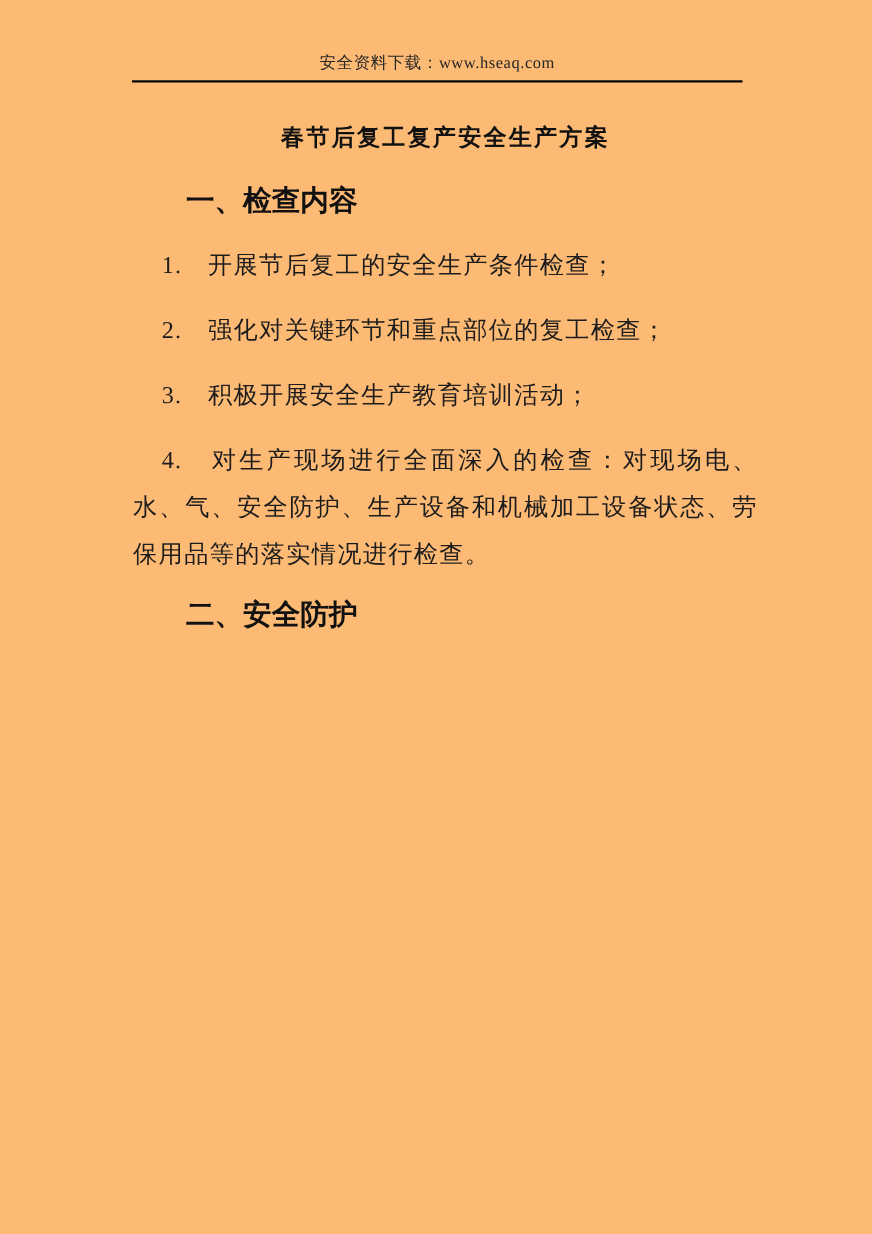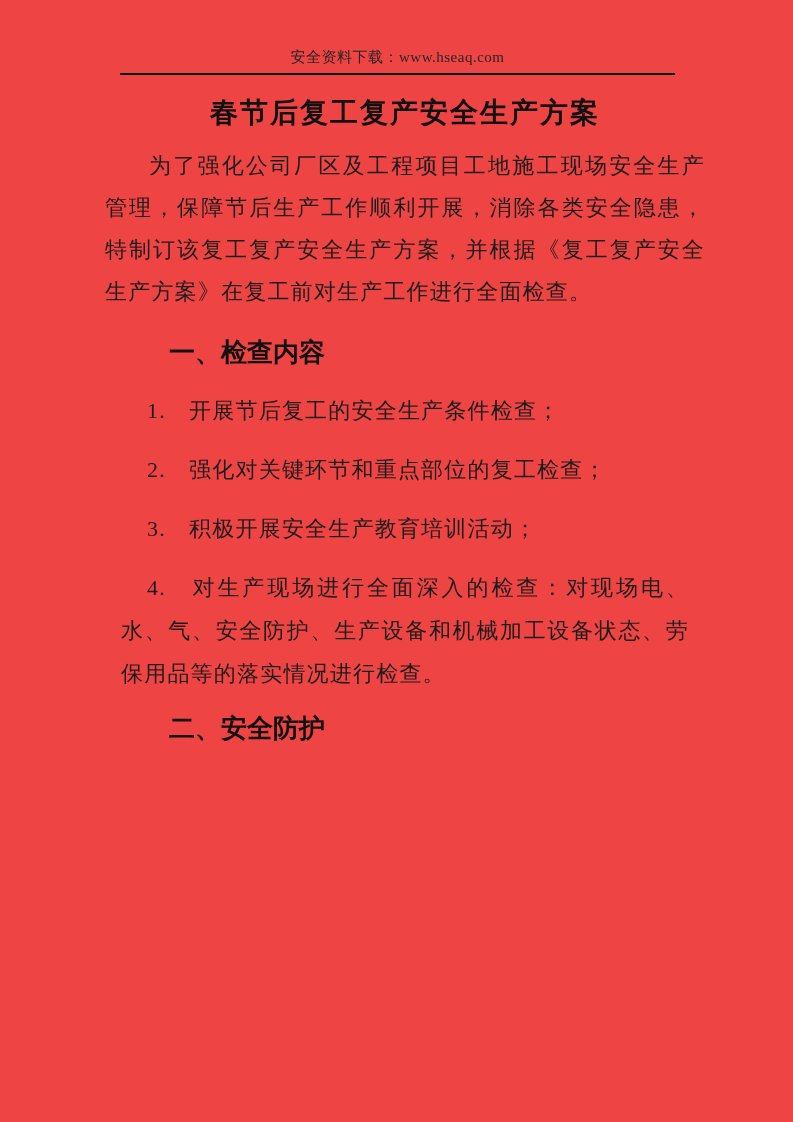--- a/index.html
+++ b/index.html
@@ -1,21 +1,21 @@
 <!DOCTYPE html>
 <html lang="zh"><head>
 <meta charset="utf-8">
 <style>
   html, body { margin: 0; padding: 0; background: #ffffff; }
   .page {
     position: relative;
     width: 793px;
     height: 1122px;
     margin: 0 auto;
-    background: #ef4444;
+    background: #fdba74;
     overflow: hidden;
     font-family: "Liberation Serif", "DejaVu Serif", serif;
     color: #1c1c1c;
   }
   
   .page-header { padding-top: 48px; }
   .header-inner {
     margin: 0 118px 0 120px;
     border-bottom: 2px solid #000000;
     padding-bottom: 6px;
@@ -23,25 +23,25 @@
   }
   .header-text {
     font-size: 15px;
     color: #262626;
     letter-spacing: 0.5px;
   }
   
   .content { margin: 0 88px 0 105px; width: 600px; }
   .doc-title {
     text-align: center;
-    font-size: 28px;
+    font-size: 21px;
     font-weight: bold;
     letter-spacing: 2px;
     line-height: 36px;
-    margin: 20px 0 0 0;
+    margin: 32px 0 0 0;
     color: #111111;
   }
   .para {
     font-size: 22px;
     line-height: 42px;
     text-align: justify;
     letter-spacing: 1.2px;
     text-indent: 44px;
     margin: 14px 0 0 0;
   }
@@ -72,21 +72,20 @@
   <div class="page-header">
     <div class="header-inner">
       <span class="header-text">安全资料下载：www.hseaq.com</span>
     </div>
   </div>
 
   <div class="content">
 
     <h1 class="doc-title">春节后复工复产安全生产方案</h1>
 
-    <p class="para">为了强化公司厂区及工程项目工地施工现场安全生产管理，保障节后生产工作顺利开展，消除各类安全隐患，特制订该复工复产安全生产方案，并根据《复工复产安全生产方案》在复工前对生产工作进行全面检查。</p>
 
     <h2 class="section-heading">一、检查内容</h2>
 
     <p class="list-para first">1.　开展节后复工的安全生产条件检查；</p>
 
     <p class="list-para">2.　强化对关键环节和重点部位的复工检查；</p>
 
     <p class="list-para">3.　积极开展安全生产教育培训活动；</p>
 
     <p class="list-para">4.　对生产现场进行全面深入的检查：对现场电、水、气、安全防护、生产设备和机械加工设备状态、劳保用品等的落实情况进行检查。</p>

